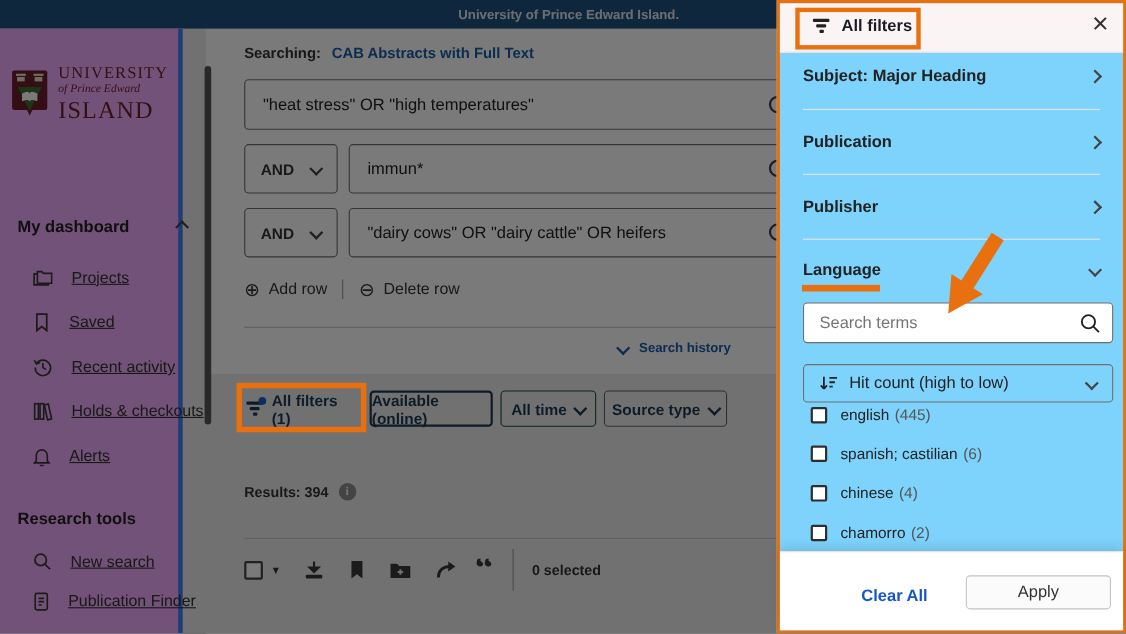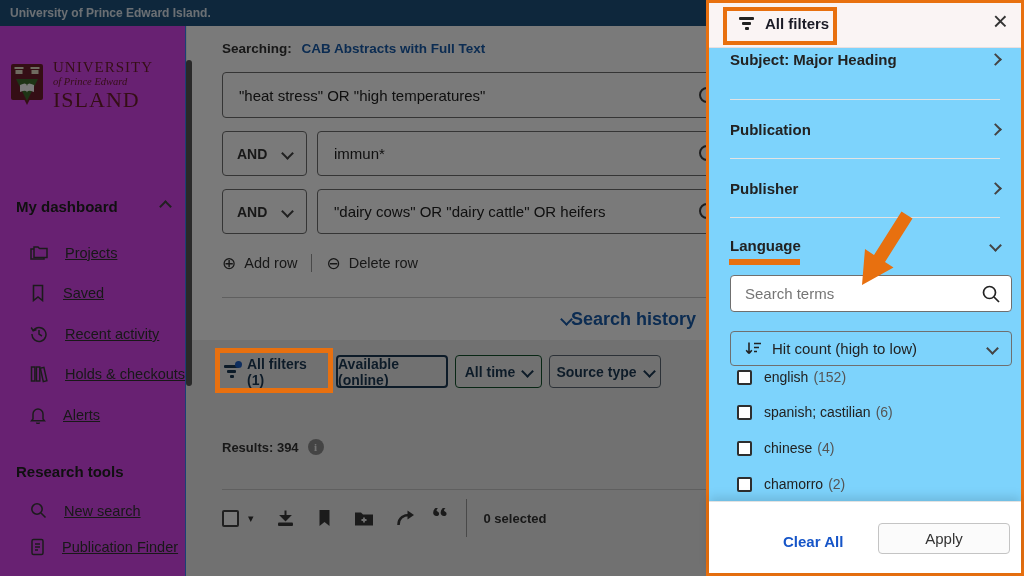--- a/index.html
+++ b/index.html
@@ -2,25 +2,25 @@
 <html><head>
 <meta charset="utf-8">
 <style>
   * { margin:0; padding:0; box-sizing:border-box; }
   body { background:#222; }
   .stage { position:relative; width:1024px; height:576px; background:#ededed;
            font-family:"Liberation Sans", sans-serif; overflow:hidden; }
 
   
   .topbar { position:absolute; left:0; top:0; width:1024px; height:26px; background:#1f537d;
-            color:#dfe9f2; font-size:12px; font-weight:700; line-height:26px; padding-left:10px; z-index:10; }
-
-  
-  .sidebar { position:absolute; left:0; top:26px; width:186px; height:550px; background:#d946ef;
-             border-right:1px solid #3b82f6; z-index:10; }
+            color:#dfe9f2; font-size:12px; font-weight:700; line-height:26px; padding-left:10px; z-index:10;text-align:center; }
+
+  
+  .sidebar { position:absolute; left:0; top:26px; width:166px; height:550px; background:#f0abfc;
+             border-right:4px solid #3b82f6; z-index:10; }
   .logo { position:absolute; left:10px; top:34px; display:flex; gap:9px; align-items:center; }
   .logo-text { font-family:"Liberation Serif", serif; color:#6d1f2c; line-height:1; }
   .logo-l1 { font-size:15px; letter-spacing:1px; }
   .logo-l2 { font-size:10.5px; font-style:italic; margin-top:2px; }
   .logo-l3 { font-size:22px; letter-spacing:1px; margin-top:1px; }
   .side-head { position:absolute; left:16px; width:154px; display:flex; justify-content:space-between;
                align-items:center; font-size:15px; font-weight:700; color:#222; }
   .snav { position:absolute; left:30px; display:flex; align-items:center; gap:17px;
           font-size:14.5px; color:#333; cursor:pointer;text-decoration:underline; }
   .snav svg { flex:0 0 auto; }
@@ -38,22 +38,22 @@
             display:flex; align-items:center; padding:0 16px; font-size:15px; color:#222; }
   .opbox { position:absolute; z-index:10; background:#fff; border:1px solid #6f6f6f; border-radius:4px;
            display:flex; align-items:center; justify-content:space-between; padding:0 14px;
            font-size:14px; font-weight:700; color:#333; cursor:pointer; }
   .remnant { position:absolute; z-index:10; width:16px; height:16px; border:2px solid #3f3f3f; border-radius:50%; }
   .rowops { left:222px; top:254px; display:flex; align-items:center; gap:14px; font-size:14.5px; color:#333; }
   .rowops .op { display:flex; align-items:center; gap:8px; cursor:pointer; }
   .rowops .circ { font-size:17px; line-height:1; color:#333; }
   .vdiv { width:1px; height:18px; background:#9a9a9a; }
   .hr { height:1px; background:#c6c6c6; }
-  .history { left:562px; top:309px; display:flex; align-items:center; color:#1a5dab;
-             font-size:18px; font-weight:600; cursor:pointer; }
+  .history { left:562px; top:309px; display:flex; align-items:center; gap:10px; color:#1a5dab;
+             font-size:12px; font-weight:600; cursor:pointer; }
   .chip { position:absolute; z-index:10; top:355px; height:33px; display:flex; align-items:center;
           justify-content:center; gap:8px; font-size:14px; font-weight:600; color:#1d3a55;
           border-radius:4px; cursor:pointer; }
   .fbars { display:inline-flex; flex-direction:column; align-items:center; gap:2.5px; position:relative; }
   .fbars i { display:block; height:2.5px; background:#1d3a55; border-radius:1px; }
   .fbars .b1 { width:15px; } .fbars .b2 { width:9px; } .fbars .b3 { width:4px; }
   .fdot { position:absolute; right:-3px; top:-4px; width:7px; height:7px; border-radius:50%; background:#1d5fc4; }
   .results { left:222px; top:439px; display:flex; align-items:center; gap:9px; font-size:13px;
              font-weight:600; color:#333; }
   .info { width:16px; height:16px; border-radius:50%; background:#8f8f8f; color:#f2f2f2;
@@ -326,21 +326,21 @@
         <span class="fbars">
             <i class="b1"></i>
             <i class="b2"></i>
             <i class="b3"></i>
           </span>
         <span>All filters</span>
       </div>
       <span class="pclose">×</span>
     </div>
 
-    <div class="prow" style="top:33px; height:47px;align-items:center;">
+    <div class="prow" style="top:43px; height:47px;align-items:center;">
       <span>Subject: Major Heading</span>
       <span class="chev right"></span>
     </div>
     <div class="pdiv" style="top:96px;"></div>
 
     <div class="prow" style="top:97px; height:58px;">
       <span>Publication</span>
       <span class="chev right"></span>
     </div>
     <div class="pdiv" style="top:155px;"></div>
@@ -370,21 +370,21 @@
         <path d="M4 1.5 v11 M4 12.5 l-2.8 -3.2 M4 12.5 l2.8 -3.2"></path>
         <path d="M9 2.5 h7 M9 6.5 h5 M9 10.5 h3"></path>
       </svg>
       <span>Hit count (high to low)</span>
       <span class="chev down"></span>
     </div>
 
     <div class="popt" style="top:366px;">
       <span class="box"></span>
       <span>english</span>
-      <span class="cnt" style="margin-left:-7px;">(152)</span>
+      <span class="cnt" style="margin-left:-7px;">(445)</span>
     </div>
     <div class="popt" style="top:401px;">
       <span class="box"></span>
       <span>spanish; castilian</span>
       <span class="cnt" style="margin-left:-7px;">(6)</span>
     </div>
     <div class="popt" style="top:437px;">
       <span class="box"></span>
       <span>chinese</span>
       <span class="cnt" style="margin-left:-7px;">(4)</span>

